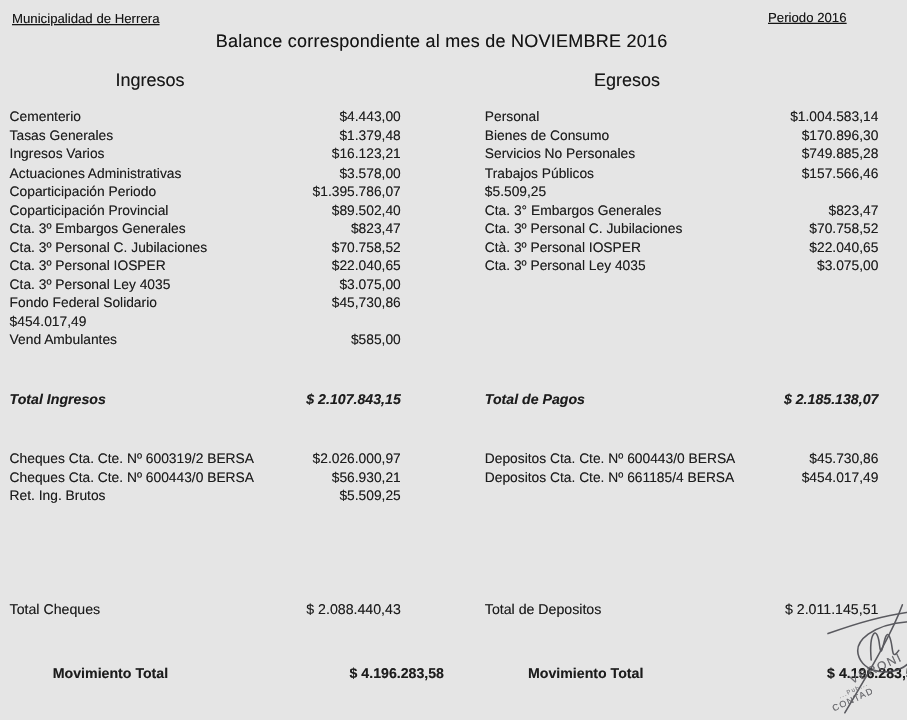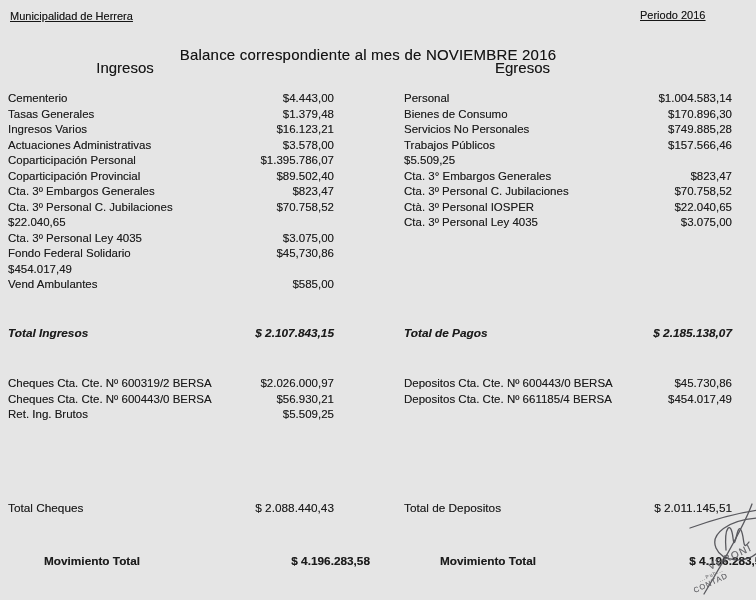--- a/index.html
+++ b/index.html
@@ -11,21 +11,20 @@
     font-family:"Liberation Sans", sans-serif;
     color:#1c1c1c;
   }
   .hdr-small { position:absolute; font-size:11px; text-decoration:underline; color:#161616; white-space:nowrap; }
   .org    { left:10px; top:10px; }
   .period { left:640px; top:9px; }
   .title  {
     position:absolute; left:0; top:26px; width:736px;
     text-align:center; font-size:15px; letter-spacing:.2px; color:#141414;
     white-space:nowrap;
-    margin-top:20px;
   }
   .col-heading {
     position:absolute; top:59px; font-size:15px; text-align:center; color:#181818;
   }
   .ingresos-h { left:60px;  width:130px; }
   .egresos-h  { left:455px; width:135px; }
 
   .block { position:absolute; }
   .rows .row, .row {
     display:flex; justify-content:space-between; align-items:baseline;
@@ -71,36 +70,37 @@
       </div>
       <div class="row">
         <span class="lbl">Ingresos Varios</span>
         <span class="amt">$16.123,21</span>
       </div>
       <div class="row">
         <span class="lbl">Actuaciones Administrativas</span>
         <span class="amt">$3.578,00</span>
       </div>
       <div class="row">
-        <span class="lbl">Coparticipación Personal</span>
+        <span class="lbl">Coparticipación Periodo</span>
         <span class="amt">$1.395.786,07</span>
       </div>
       <div class="row">
         <span class="lbl">Coparticipación Provincial</span>
         <span class="amt">$89.502,40</span>
       </div>
       <div class="row">
         <span class="lbl">Cta. 3º Embargos Generales</span>
         <span class="amt">$823,47</span>
       </div>
       <div class="row">
         <span class="lbl">Cta. 3º Personal C. Jubilaciones</span>
         <span class="amt">$70.758,52</span>
       </div>
       <div class="row">
+        <span class="lbl">Cta. 3º Personal IOSPER</span>
         <span class="amt">$22.040,65</span>
       </div>
       <div class="row">
         <span class="lbl">Cta. 3º Personal Ley 4035</span>
         <span class="amt">$3.075,00</span>
       </div>
       <div class="row">
         <span class="lbl">Fondo Federal Solidario</span>
         <span class="amt">$45,730,86</span>
       </div>

